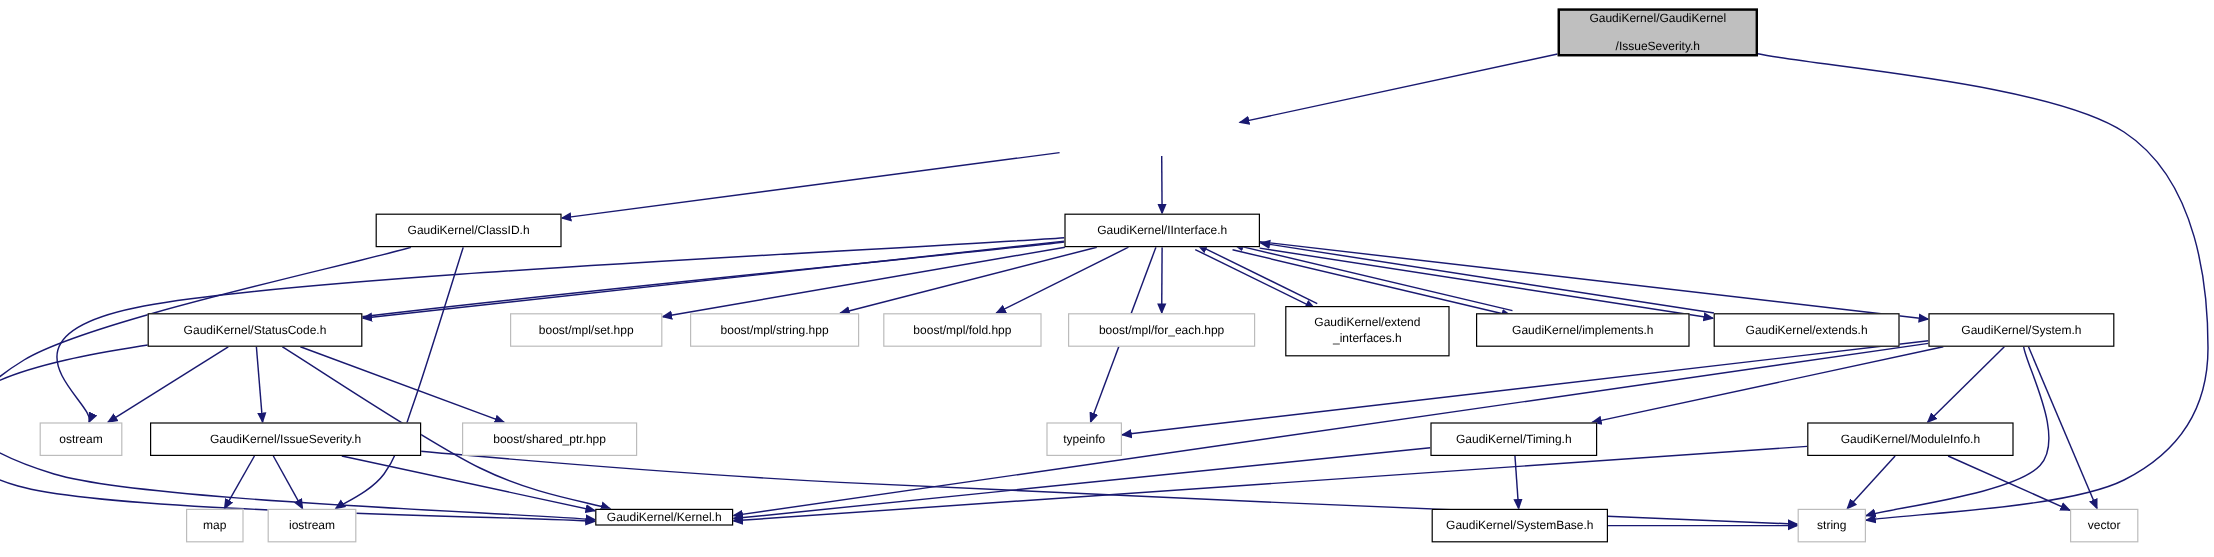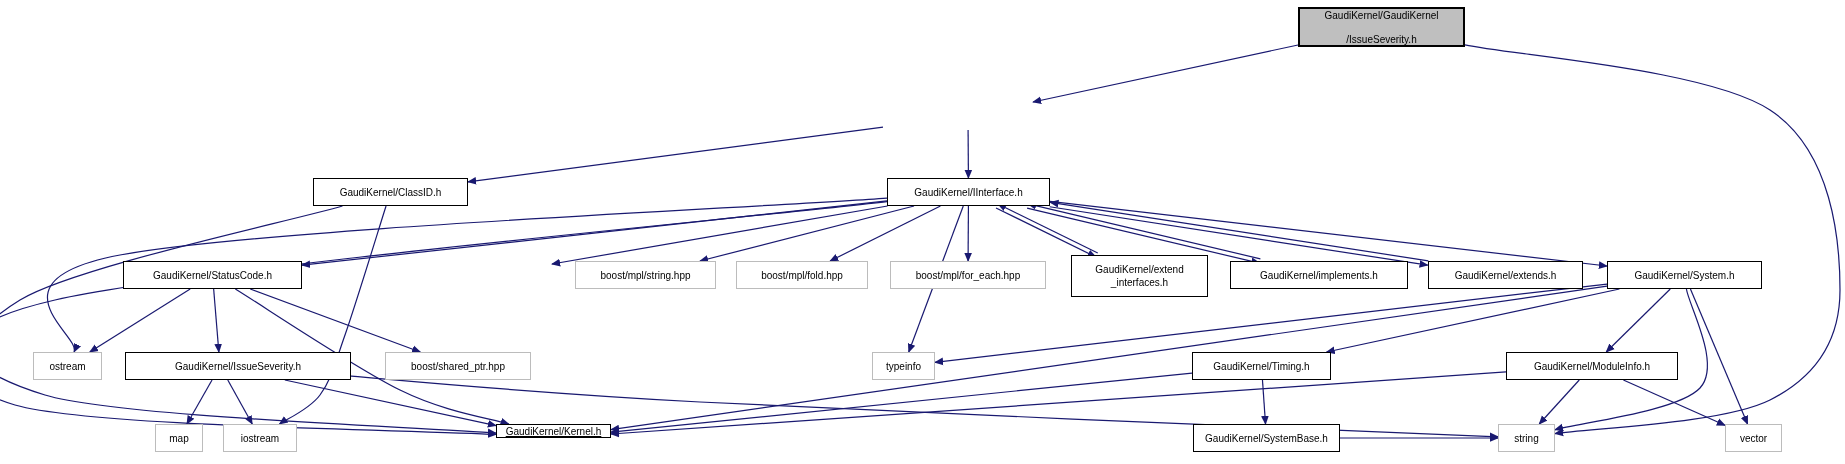--- a/index.html
+++ b/index.html
@@ -88,20 +88,23 @@
     </div>
     <div class="node doc" style="left: 313px; top: 178px; width: 155px; height: 28px;">
       <div class="lbl">GaudiKernel/ClassID.h</div>
     </div>
     <div class="node doc" style="left: 887px; top: 178px; width: 163px; height: 28px;">
       <div class="lbl">GaudiKernel/IInterface.h</div>
     </div>
     <div class="node doc" style="left: 123px; top: 261px; width: 179px; height: 28px;">
       <div class="lbl">GaudiKernel/StatusCode.h</div>
     </div>
+    <div class="node ext" style="left: 425px; top: 261px; width: 127px; height: 28px;">
+      <div class="lbl">boost/mpl/set.hpp</div>
+    </div>
     <div class="node ext" style="left: 575px; top: 261px; width: 141px; height: 28px;">
       <div class="lbl">boost/mpl/string.hpp</div>
     </div>
     <div class="node ext" style="left: 736px; top: 261px; width: 132px; height: 28px;">
       <div class="lbl">boost/mpl/fold.hpp</div>
     </div>
     <div class="node ext" style="left: 890px; top: 261px; width: 156px; height: 28px;">
       <div class="lbl">boost/mpl/for_each.hpp</div>
     </div>
     <div class="node doc" style="left: 1071px; top: 255px; width: 137px; height: 42px;">
@@ -134,21 +137,21 @@
     </div>
     <div class="node doc" style="left: 1506px; top: 352px; width: 172px; height: 28px;">
       <div class="lbl">GaudiKernel/ModuleInfo.h</div>
     </div>
     <div class="node ext" style="left: 155px; top: 424px; width: 48px; height: 28px;">
       <div class="lbl">map</div>
     </div>
     <div class="node ext" style="left: 223px; top: 424px; width: 74px; height: 28px;">
       <div class="lbl">iostream</div>
     </div>
-    <div class="node doc" style="left: 496px; top: 424px; width: 115px; height: 14px; text-decoration: underline;">
+    <div class="node doc" style="left: 496px; top: 424px; width: 115px; height: 14px;">
       <div class="lbl">GaudiKernel/Kernel.h</div>
     </div>
     <div class="node doc" style="left: 1193px; top: 424px; width: 147px; height: 28px;">
       <div class="lbl">GaudiKernel/SystemBase.h</div>
     </div>
     <div class="node ext" style="left: 1498px; top: 424px; width: 57px; height: 28px;">
       <div class="lbl">string</div>
     </div>
     <div class="node ext" style="left: 1725px; top: 424px; width: 57px; height: 28px;">
       <div class="lbl">vector</div>

